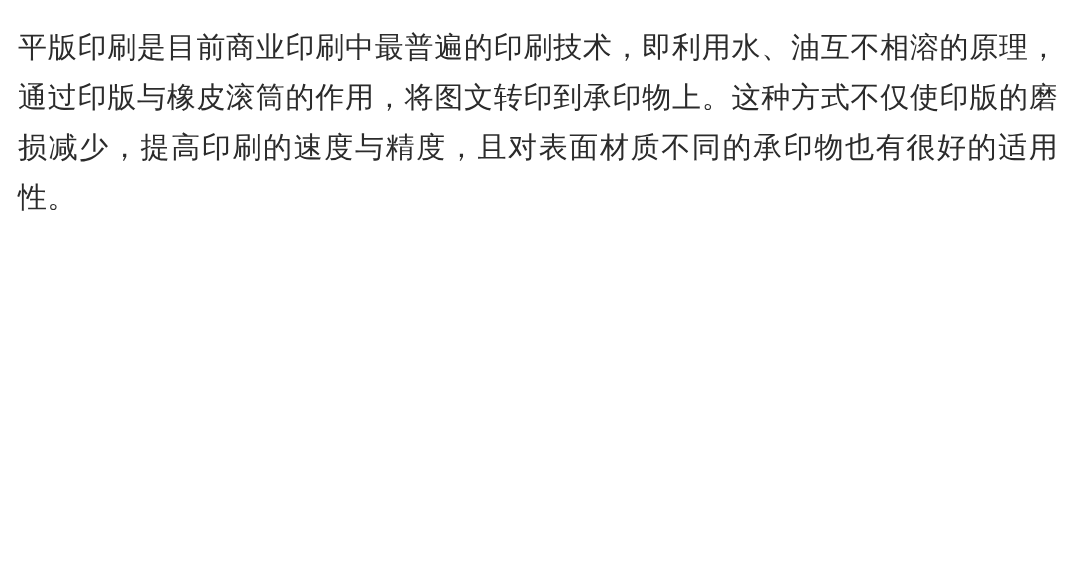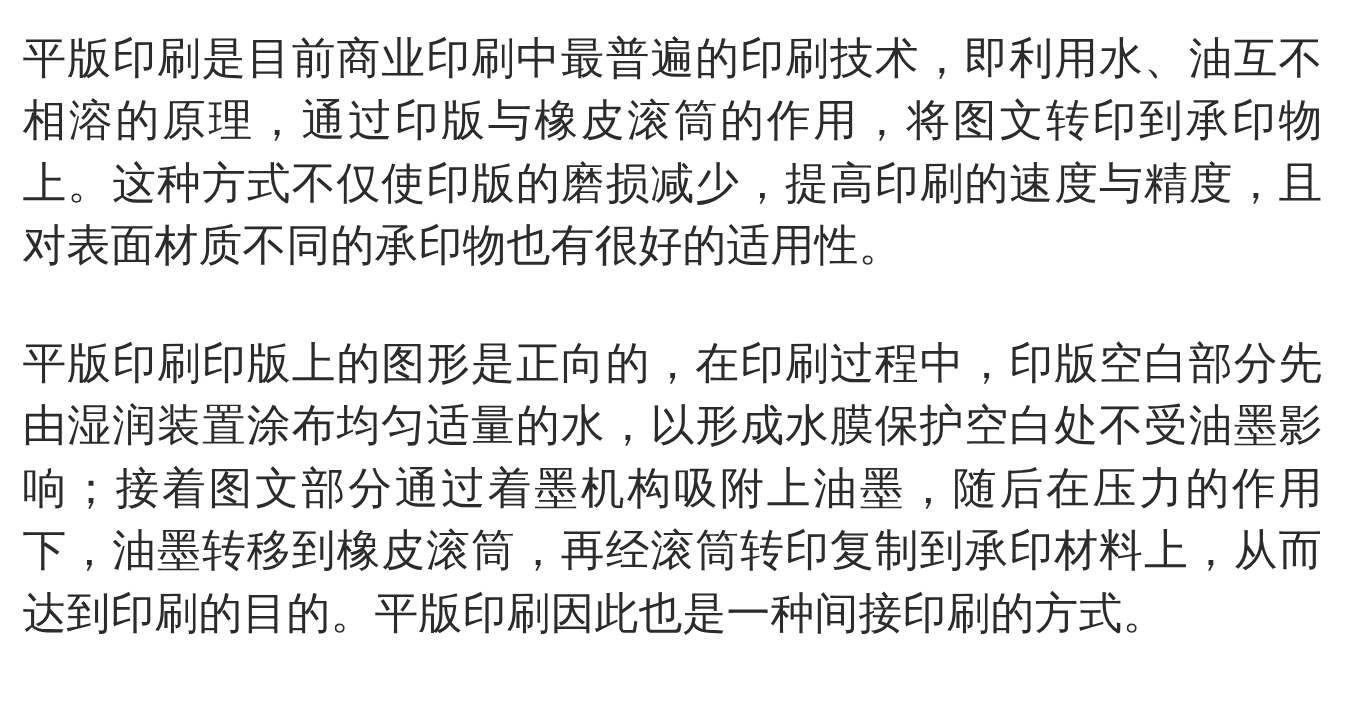--- a/index.html
+++ b/index.html
@@ -16,30 +16,29 @@
   .article {
     box-sizing: border-box;
     width: 1076px;
     height: 564px;
     padding: 22px 18px 0 18px;
     background: #ffffff;
   }
   .para {
     margin: 0 0 44px 0;
     color: #2b2b2b;
-    font-size: 35px;
+    font-size: 29px;
     line-height: 50px;
     letter-spacing: 0.2px;
     text-align: justify;
     text-justify: inter-ideograph;
     font-weight: 400;
   }
   .para:last-child {
     margin-bottom: 0;
   }
 </style>
 </head>
 <body>
 
 <div class="article">
   <p class="para">平版印刷是目前商业印刷中最普遍的印刷技术，即利用水、油互不相溶的原理，通过印版与橡皮滚筒的作用，将图文转印到承印物上。这种方式不仅使印版的磨损减少，提高印刷的速度与精度，且对表面材质不同的承印物也有很好的适用性。</p>
-  <p class="para">平版印刷印版上的图形是正向的，在印刷过程中，印版空白部分先由湿润装置涂布均匀适量的水，以形成水膜保护空白处不受油墨影响；接着图文部分通过着墨机构吸附上油墨，随后在压力的作用下，油墨转移到橡皮滚筒，再经滚筒转印复制到承印材料上，从而达到印刷的目的。平版印刷因此也是一种间接印刷的方式。</p>
 </div>
 
 </body></html>

